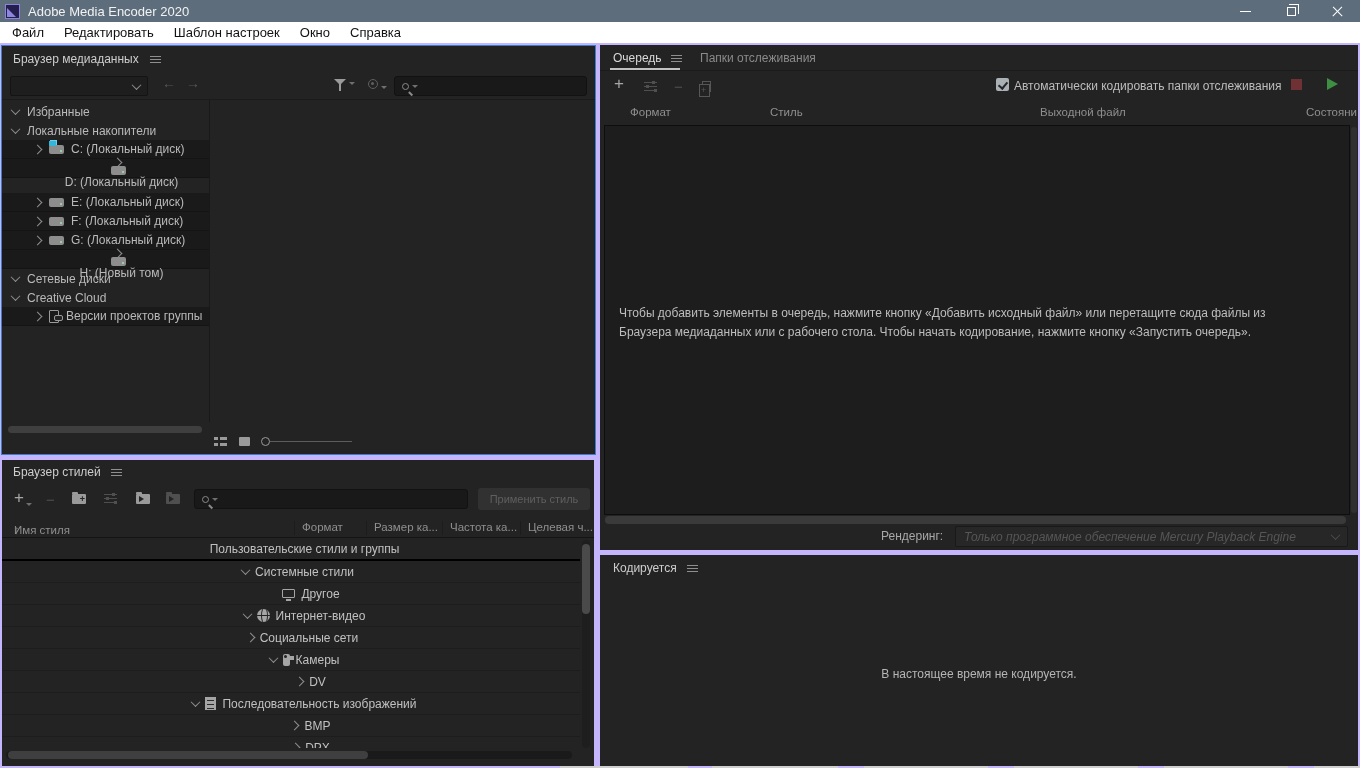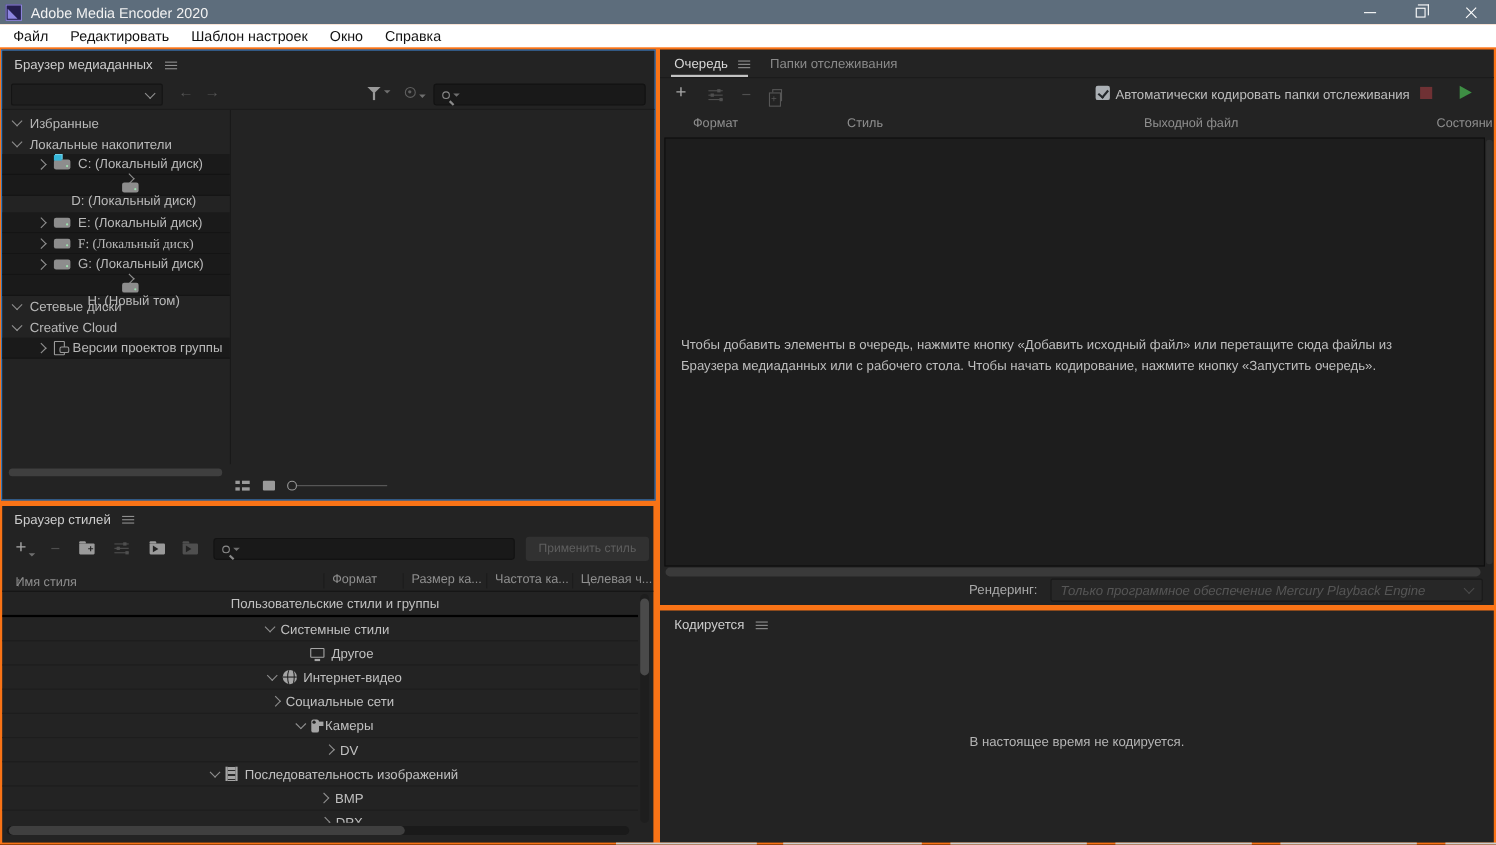--- a/index.html
+++ b/index.html
@@ -1,19 +1,19 @@
 <!DOCTYPE html>
 <html><head>
 <meta charset="utf-8">
 <style>
   * { margin:0; padding:0; box-sizing:border-box; }
   html,body { background:#000; }
   #app {
     position:relative; width:1360px; height:768px; overflow:hidden;
-    background:#f97316; font-family:"Liberation Sans", sans-serif;
+    background:#c4b5fd; font-family:"Liberation Sans", sans-serif;
     -webkit-font-smoothing:antialiased; cursor:default;
   }
   .abs { position:absolute; }
 
   
   .titlebar { position:absolute; left:0; top:0; width:1360px; height:22px;
     background:#5d6d7c; display:flex; align-items:center; }
   .app-icon { width:15px; height:15px; margin-left:5px; background:#241f4e;
     border:1px solid #8b84d8; position:relative; flex:none; }
   .app-icon::after { content:""; position:absolute; left:1px; bottom:1px;
@@ -307,21 +307,21 @@
           <span class="ico ico-drive"></span>
           <span>D: (Локальный диск)</span>
         </div>
 
         <div class="mtree-row mrow-striped" style="padding-left: 32px; margin-top: 15px;">
           <span class="chev chev-right"></span>
           <span class="ico ico-drive"></span>
           <span>E: (Локальный диск)</span>
         </div>
 
-        <div class="mtree-row mrow-striped" style="padding-left: 32px; font-family: Liberation Serif, serif;">
+        <div class="mtree-row mrow-striped" style="padding-left: 32px;">
           <span class="chev chev-right"></span>
           <span class="ico ico-drive"></span>
           <span>F: (Локальный диск)</span>
         </div>
 
         <div class="mtree-row mrow-striped" style="padding-left: 32px;">
           <span class="chev chev-right"></span>
           <span class="ico ico-drive"></span>
           <span>G: (Локальный диск)</span>
         </div>

